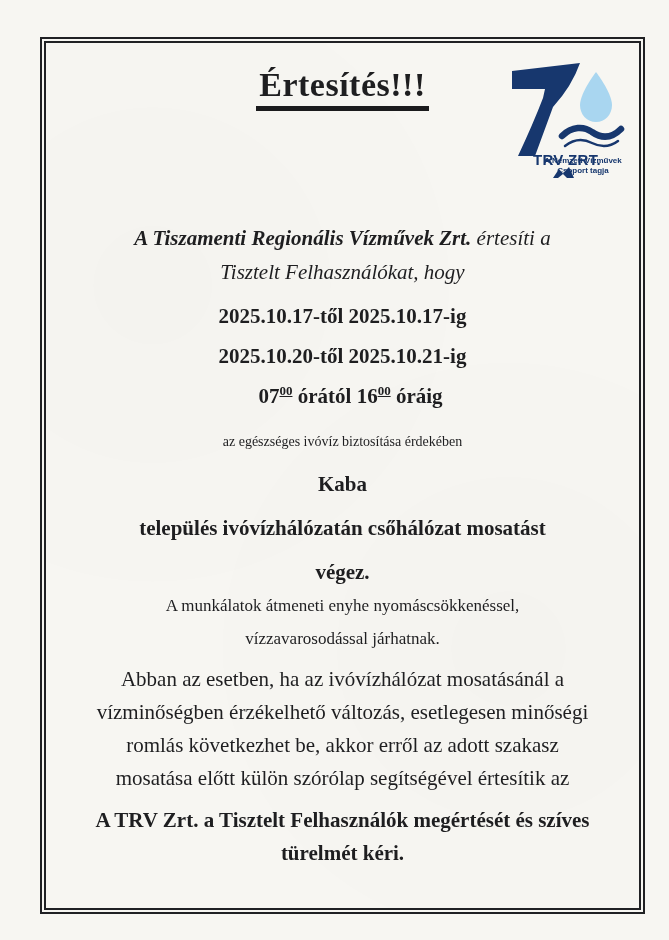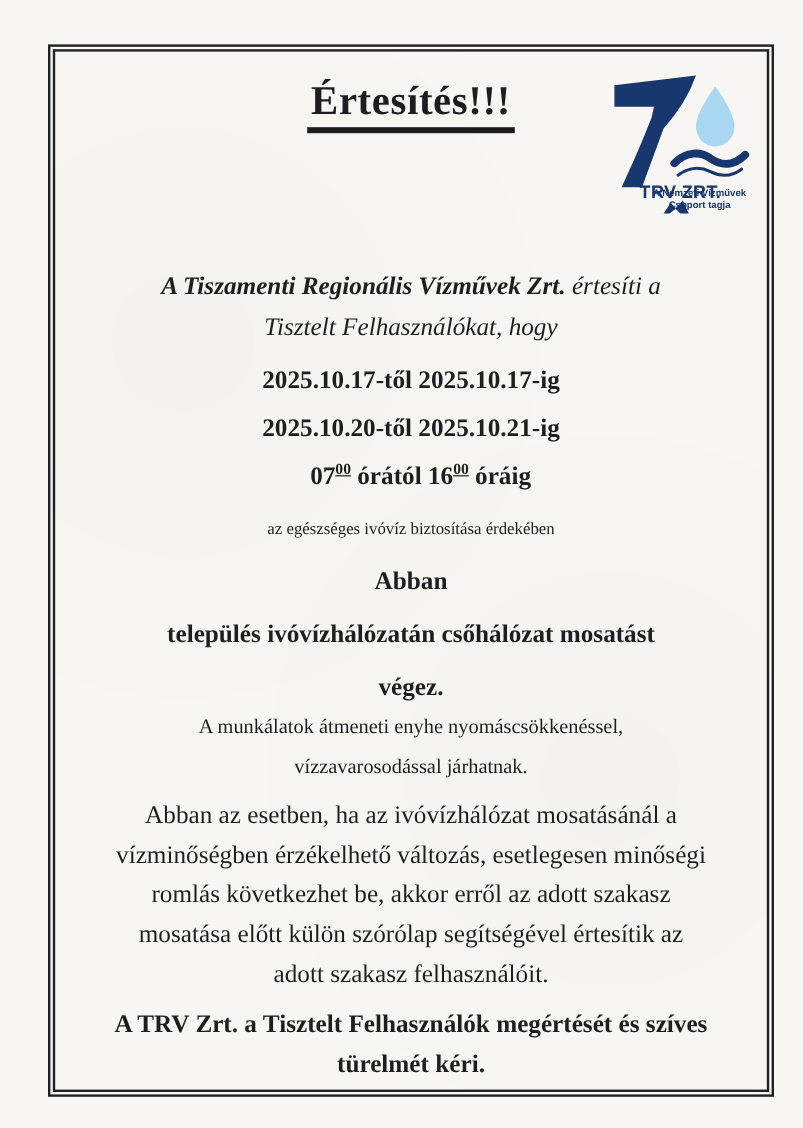--- a/index.html
+++ b/index.html
@@ -102,35 +102,34 @@
     <div class="line">Tisztelt Felhasználókat, hogy</div>
   </div>
 
   <div class="bold-line date-1">2025.10.17-től 2025.10.17-ig</div>
   <div class="bold-line">2025.10.20-től 2025.10.21-ig</div>
 
   <div class="bold-line time-line"><span>07</span><span class="mins">00</span><span> órától </span><span>16</span><span class="mins">00</span><span> óráig</span></div>
 
   <div class="purpose">az egészséges ivóvíz biztosítása érdekében</div>
 
-  <div class="bold-line town">Abban</div>
+  <div class="bold-line town">Kaba</div>
   <div class="bold-line work-line">település ivóvízhálózatán csőhálózat mosatást</div>
   <div class="bold-line work-verb">végez.</div>
 
   <div class="note">
     <div class="line">A munkálatok átmeneti enyhe nyomáscsökkenéssel,</div>
     <div class="line">vízzavarosodással járhatnak.</div>
   </div>
 
   <div class="detail">
     <div class="line">Abban az esetben, ha az ivóvízhálózat mosatásánál a</div>
     <div class="line">vízminőségben érzékelhető változás, esetlegesen minőségi</div>
     <div class="line">romlás következhet be, akkor erről az adott szakasz</div>
     <div class="line">mosatása előtt külön szórólap segítségével értesítik az</div>
-    <div class="line">adott szakasz felhasználóit.</div>
   </div>
 
   <div class="closing">
     <div class="line">A TRV Zrt. a Tisztelt Felhasználók megértését és szíves</div>
     <div class="line">türelmét kéri.</div>
   </div>
 
 </div>
 
 <div style="position:absolute;left:521px;top:156px;width:124px;text-align:center;color:#17376e;

